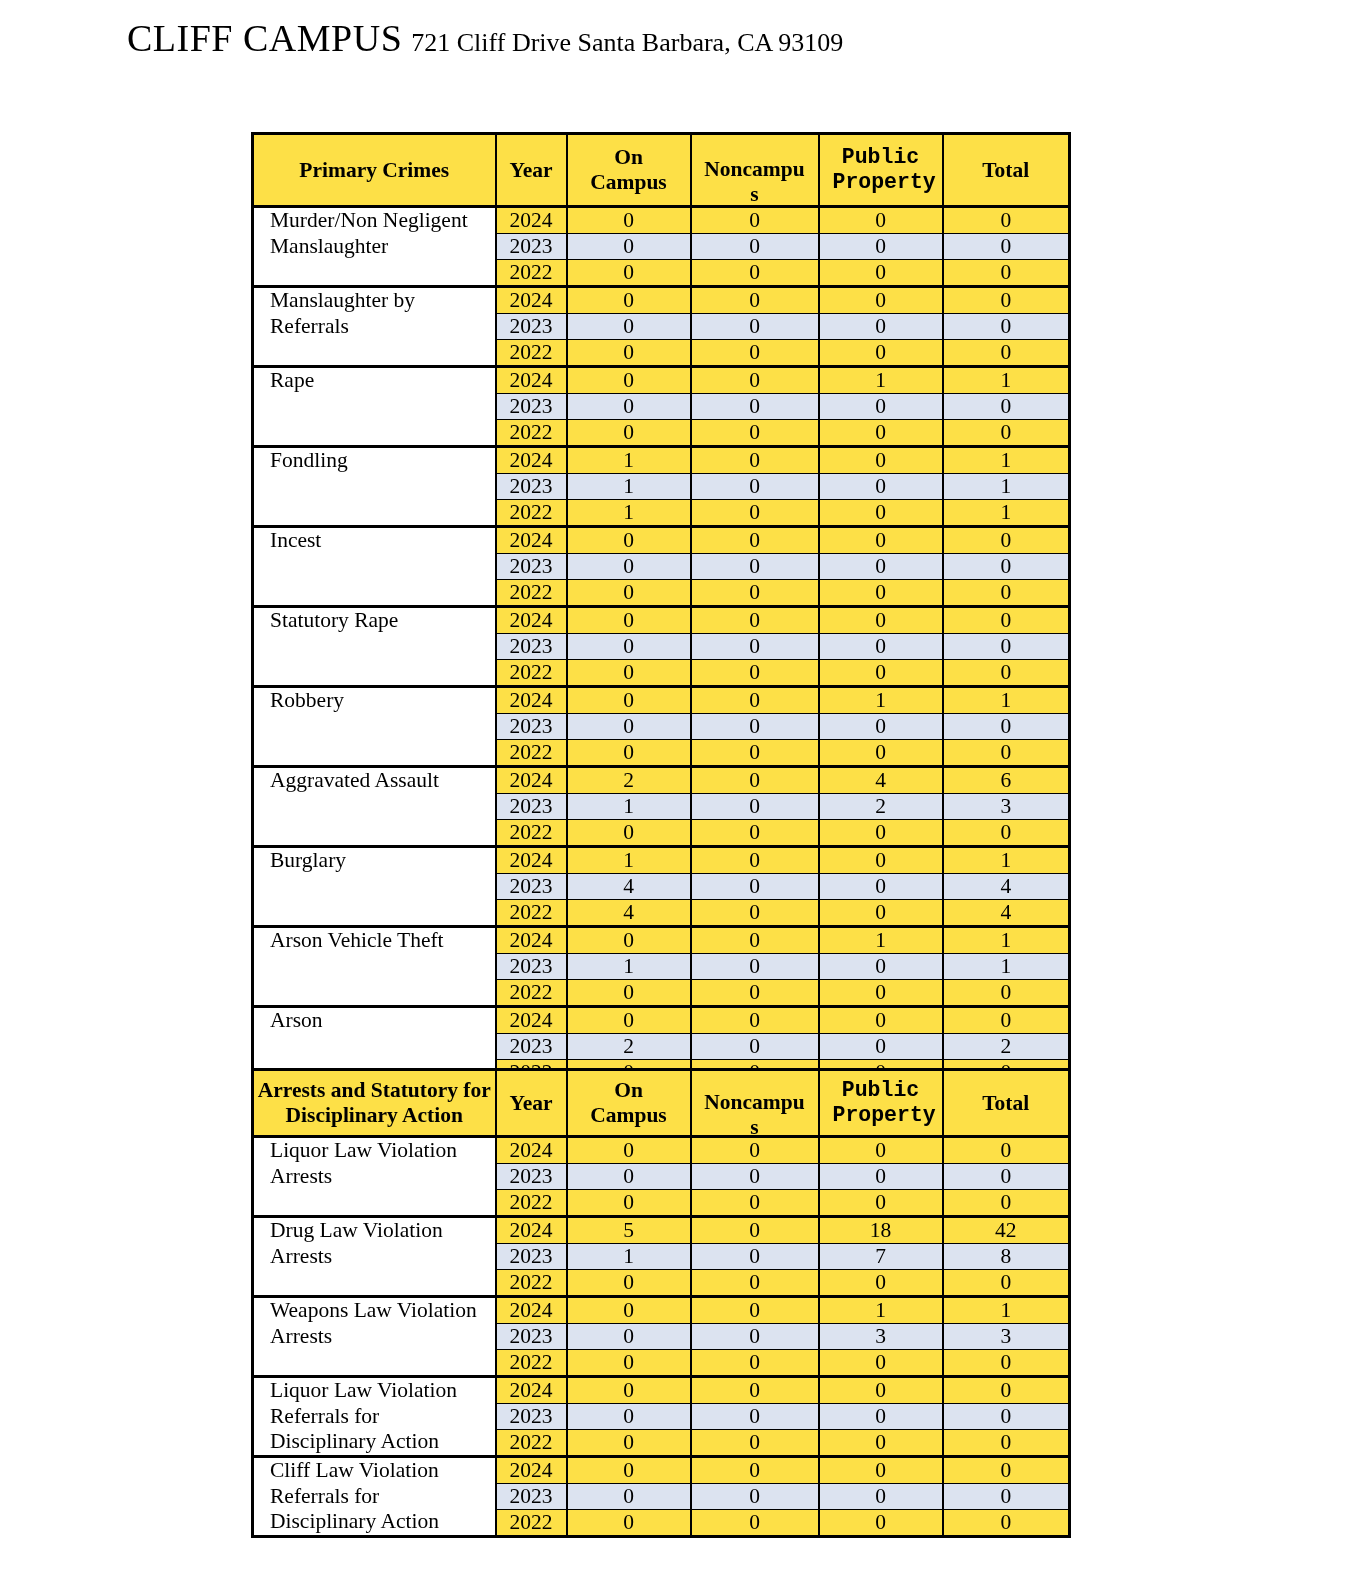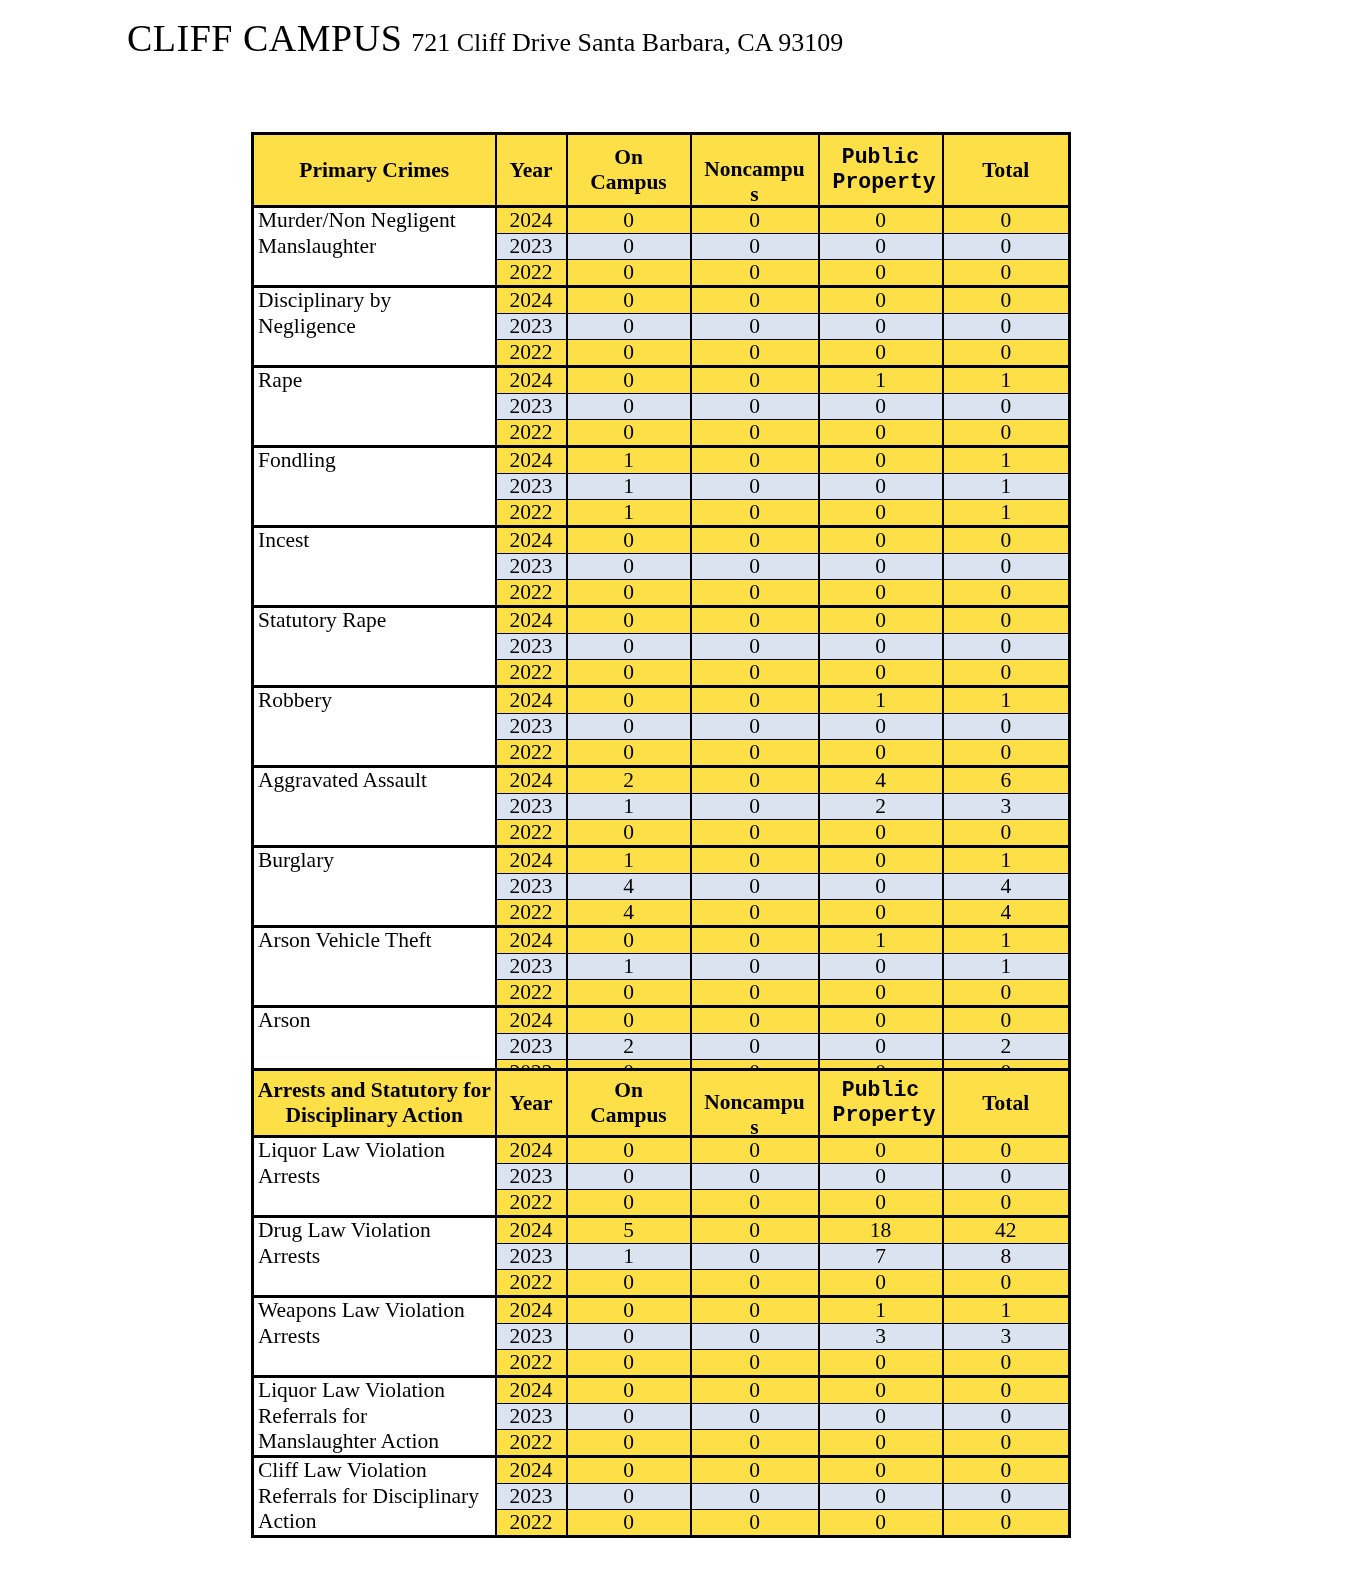--- a/index.html
+++ b/index.html
@@ -59,21 +59,21 @@
   td.year, td.val {
     text-align: center;
     vertical-align: middle;
     height: 25px;
     line-height: 25px;
     padding: 0;
   }
   td.cat {
     text-align: left;
     vertical-align: top;
-    padding: 0 4px;
+    padding: 0 16px;
     line-height: 25.5px;
     background: #fff;
     margin-top: 9px;
   }
   tr.alt td.year, tr.alt td.val { background: var(--alt-bg, #dce3f0); }
 </style>
 </head>
 <body>
 
 <div class="page">
@@ -118,21 +118,21 @@
           <td class="val">0</td>
         </tr>
         <tr>
           <td class="year">2022</td>
           <td class="val">0</td>
           <td class="val">0</td>
           <td class="val">0</td>
           <td class="val">0</td>
         </tr>
         <tr class="group-first">
-          <td class="cat" rowspan="3">Disciplinary by Negligence</td>
+          <td class="cat" rowspan="3">Manslaughter by Referrals</td>
           <td class="year">2024</td>
           <td class="val">0</td>
           <td class="val">0</td>
           <td class="val">0</td>
           <td class="val">0</td>
         </tr>
         <tr class="alt">
           <td class="year">2023</td>
           <td class="val">0</td>
           <td class="val">0</td>
@@ -427,21 +427,21 @@
           <td class="val">3</td>
         </tr>
         <tr>
           <td class="year">2022</td>
           <td class="val">0</td>
           <td class="val">0</td>
           <td class="val">0</td>
           <td class="val">0</td>
         </tr>
         <tr class="group-first">
-          <td class="cat" rowspan="3">Liquor Law Violation Referrals for Manslaughter Action</td>
+          <td class="cat" rowspan="3">Liquor Law Violation Referrals for Disciplinary Action</td>
           <td class="year">2024</td>
           <td class="val">0</td>
           <td class="val">0</td>
           <td class="val">0</td>
           <td class="val">0</td>
         </tr>
         <tr class="alt">
           <td class="year">2023</td>
           <td class="val">0</td>
           <td class="val">0</td>

